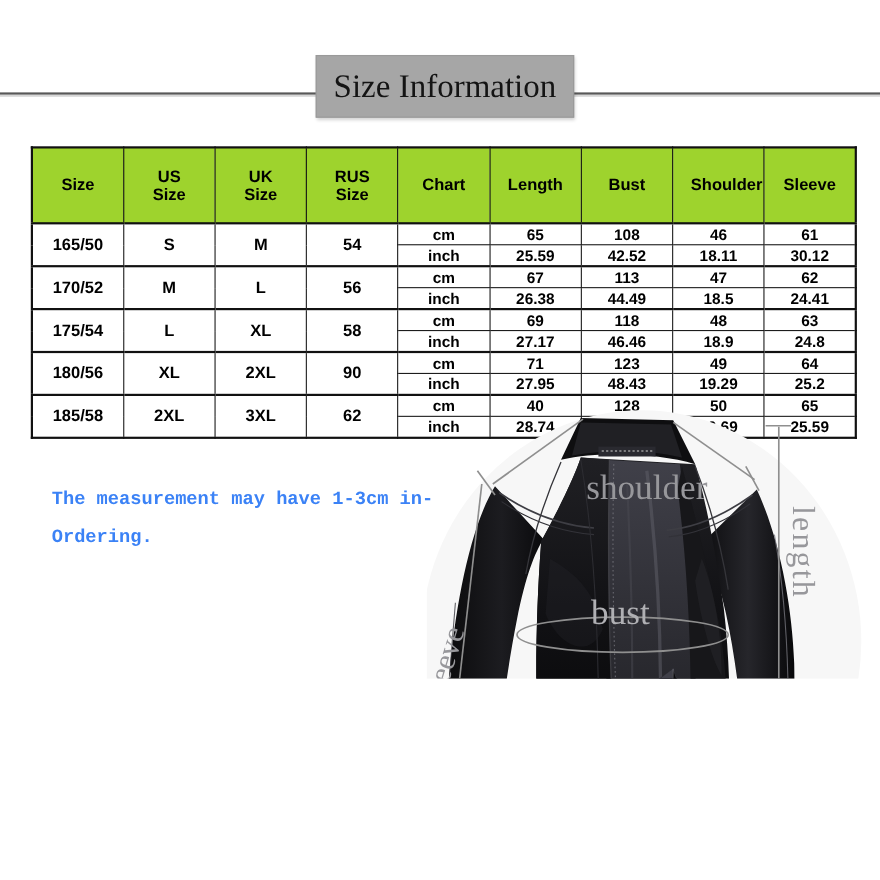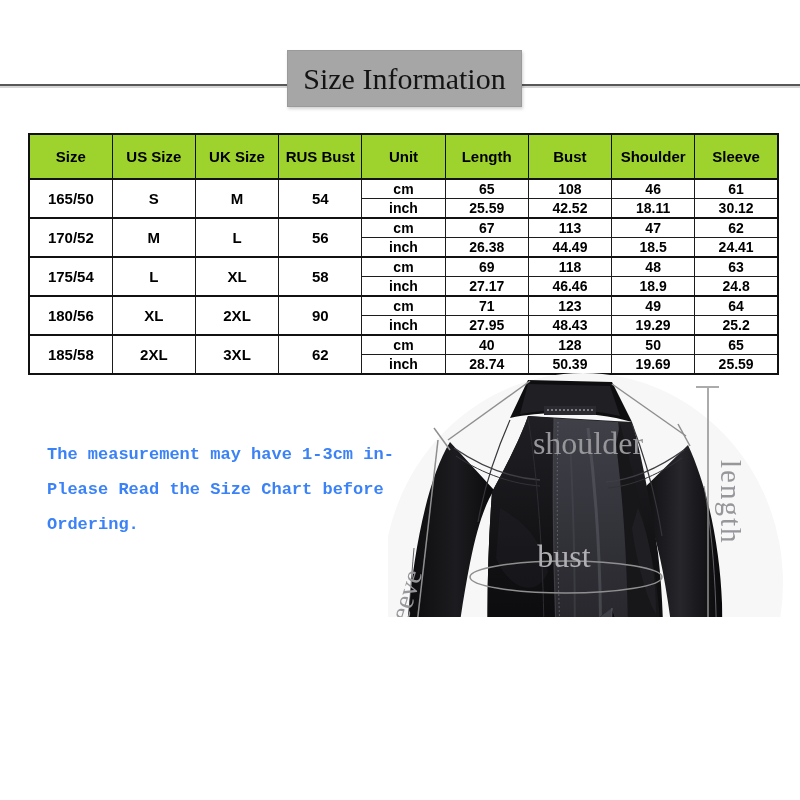--- a/index.html
+++ b/index.html
@@ -12,21 +12,21 @@
   .banner{position:absolute;left:287px;top:50px;width:233px;height:55px;background:#a6a6a6;
           border:1px solid #9a9a9a;box-shadow:1px 2px 3px rgba(0,0,0,.18);
           display:flex;align-items:center;justify-content:center;
           font-family:"Liberation Serif","DejaVu Serif",serif;font-size:30px;color:#141414;}
 
   
   table.size{position:absolute;left:28px;top:133px;width:751px;border-collapse:collapse;
              table-layout:fixed;text-align:center;color:#000;font-weight:bold;
              border:2px solid #111;}
   table.size th{background:#9ed32d;height:35px;font-size:15px;border:1px solid #111;
-                border-bottom:2px solid #111;padding:4px;}
+                border-bottom:2px solid #111;padding:16px;}
   table.size td{border:1px solid #1c1c1c;font-size:14px;height:18px;line-height:18px;
                 padding:0;vertical-align:middle;}
   table.size td.big{font-size:15px;}
   table.size tr.group-start td{border-top:2px solid #111;}
 
   
   .note{position:absolute;left:47px;top:437px;width:360px;
         font-family:"Liberation Mono","DejaVu Sans Mono",monospace;
         font-weight:bold;font-size:17px;line-height:35px;color:#3b82f6;white-space:nowrap;}
 
@@ -44,22 +44,22 @@
   <div class="banner">
     <span>Size Information</span>
   </div>
 
   <table class="size">
     <thead>
       <tr>
           <th>Size</th>
           <th>US Size</th>
           <th>UK Size</th>
-          <th>RUS Bust</th>
-          <th>Unit</th>
+          <th>RUS Size</th>
+          <th>Chart</th>
           <th>Length</th>
           <th>Bust</th>
           <th>Shoulder</th>
           <th>Sleeve</th>
         </tr>
     </thead>
     <tbody>
         <tr class="group-start">
           <td class="big" rowspan="2">165/50</td>
           <td class="big" rowspan="2">S</td>
@@ -148,21 +148,20 @@
           <td>28.74</td>
           <td>50.39</td>
           <td>19.69</td>
           <td>25.59</td>
         </tr>
       </tbody>
   </table>
 
   <div class="note">
       <div>The measurement may have 1-3cm in-</div>
-      <div>Please Read the Size Chart before</div>
       <div>Ordering.</div>
     </div>
 
   <div class="figure">
     <svg width="410" height="430" viewBox="0 0 410 430">
       <defs>
         <linearGradient id="gBody" x1="0" y1="0" x2="0" y2="1">
           <stop offset="0" stop-color="#202024"></stop>
             <stop offset="0.5" stop-color="#111114"></stop>
             <stop offset="1" stop-color="#060607"></stop>

